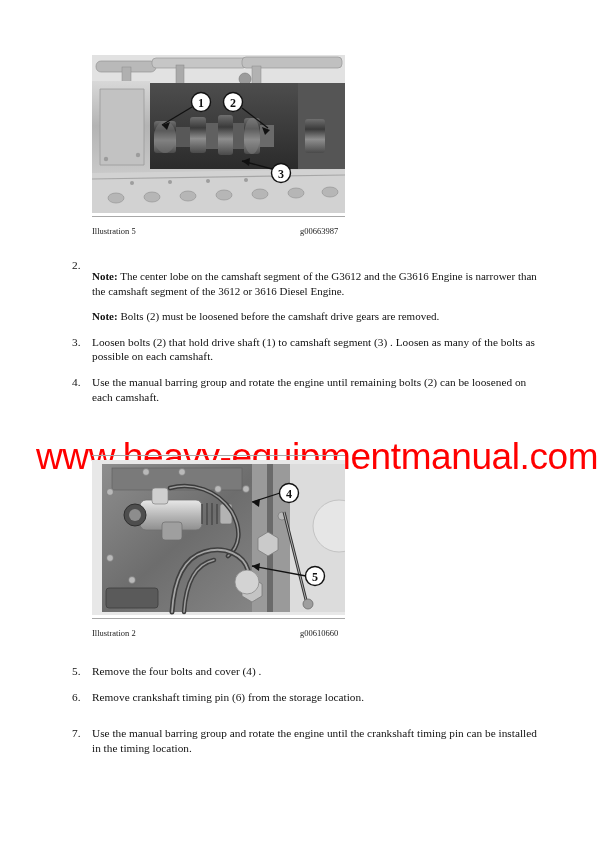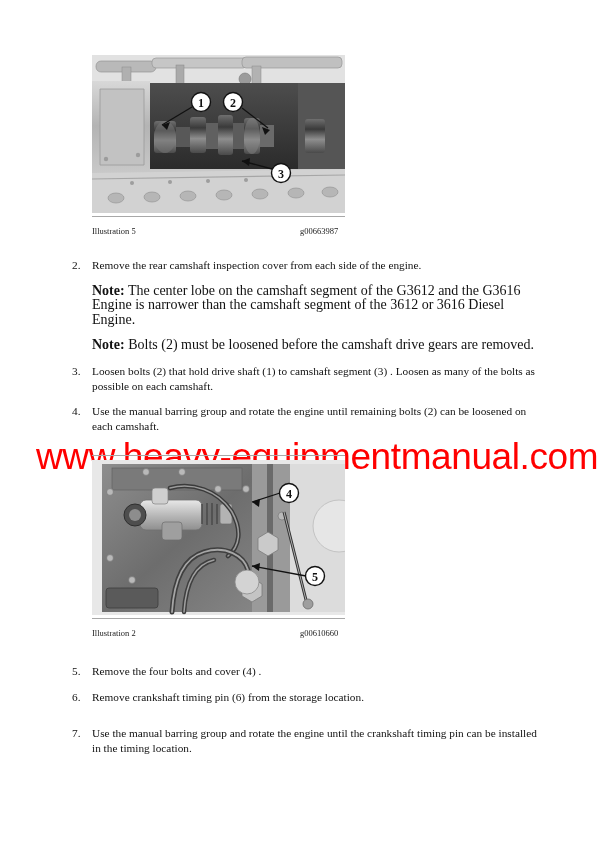--- a/index.html
+++ b/index.html
@@ -77,21 +77,21 @@
     top: 0;
     width: 18px;
     text-align: left;
     font-size: 11.3px;
     line-height: 14.6px;
   }
   .note {
     position: relative;
     padding-left: 92px;
     padding-right: 62px;
-    font-size: 14px;
+    font-size: 11px;
     line-height: 14.6px;
   }
   .note b { font-weight: bold; }
   .gap-md { height: 11px; }
 
   
   .watermark {
     position: absolute;
     left: 36px;
     top: 409px;
@@ -206,21 +206,20 @@
     <div class="fig-caption">
       <span class="cap-label">Illustration 5</span>
       <span class="cap-id">g00663987</span>
     </div>
   </div>
 
   <div class="steps" style="top:258px;">
 
     <div class="step">
       <span class="num">2.</span>
-      <span>Remove the rear camshaft inspection cover from each side of the engine.</span>
     </div>
 
     <div class="gap-md"></div>
 
     <div class="note">
       <b>Note:</b><span> The center lobe on the camshaft segment of the G3612 and the G3616 Engine is narrower than the camshaft segment of the 3612 or 3616 Diesel Engine.</span>
     </div>
 
     <div class="gap-md"></div>
 

